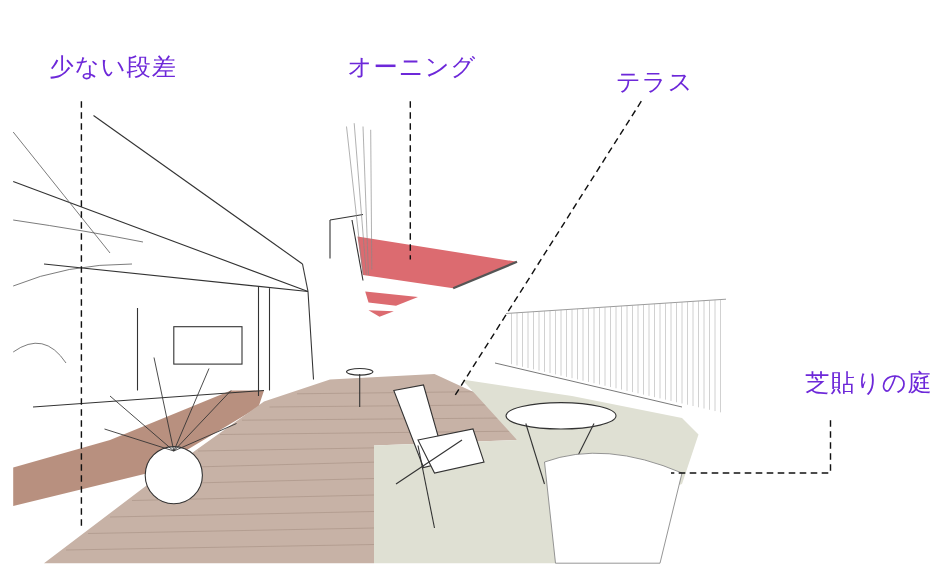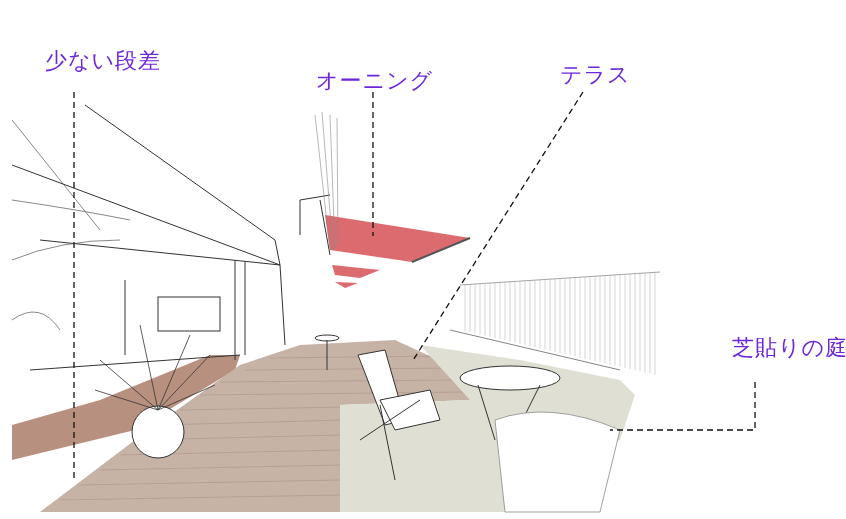--- a/index.html
+++ b/index.html
@@ -142,15 +142,15 @@
 
   <g stroke="#111" stroke-width="1.3" stroke-dasharray="6,4" fill="none">
     <line x1="74" y1="92" x2="74" y2="478"></line>
     <line x1="373" y1="92" x2="373" y2="236"></line>
     <line x1="583" y1="92" x2="412" y2="362"></line>
     <polyline points="755,382 755,430 610,430"></polyline>
   </g>
 </svg>
 
 <div class="label" style="left:45px;top:46px;">少ない段差</div>
-<div class="label" style="left:316px;top:46px;margin-top:20px;">オーニング</div>
+<div class="label" style="left:316px;top:46px;">オーニング</div>
 <div class="label" style="left:560px;top:60px;">テラス</div>
 <div class="label" style="left:708px;top:333px;margin-left:24px;">芝貼りの庭</div>
 
 </body></html>

